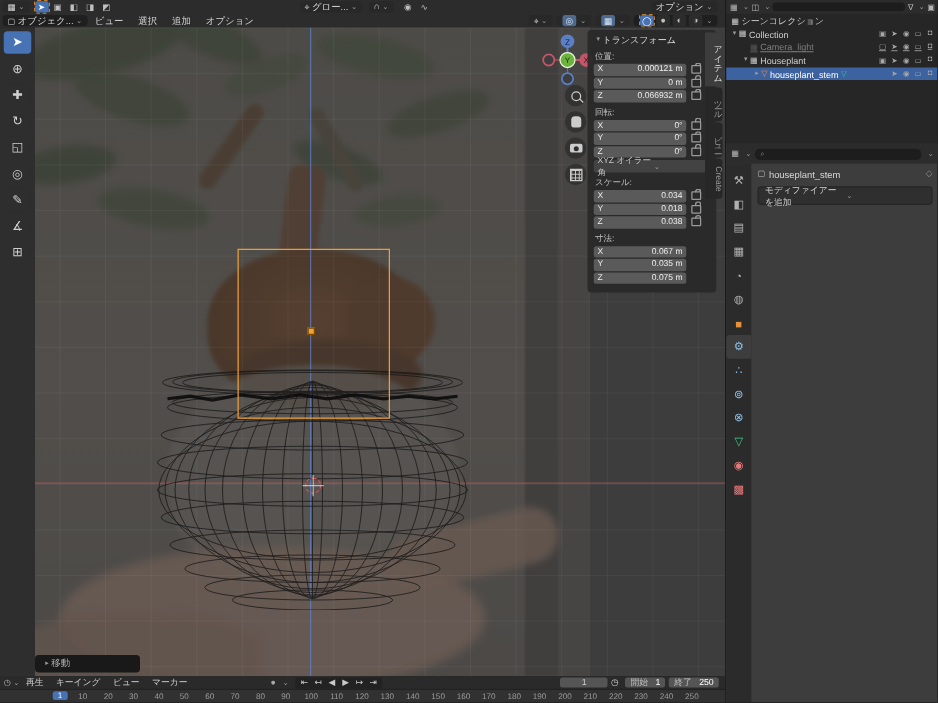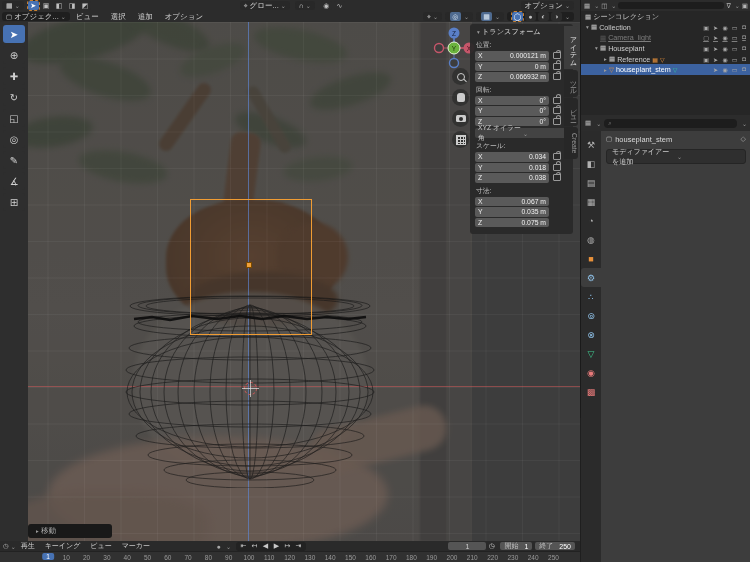--- a/index.html
+++ b/index.html
@@ -484,34 +484,20 @@
             <span class="omid"></span>
             <span class="omid"></span>
             <span class="orights">
               <span>▣</span>
               <span>➤</span>
               <span>◉</span>
               <span>▭</span>
               <span>◘</span>
             </span>
           </div>
-          <div class="orow" style="padding-left: 21px;">
-            <span class="arrow">▸</span>
-            <span class="oicn" style="color: rgb(200, 200, 200);">▦</span>
-            <span class="olabel">Reference</span>
-            <span class="omid" style="color: rgb(232, 145, 58);">▦</span>
-            <span class="omid" style="color: rgb(232, 145, 58);">▽</span>
-            <span class="orights">
-              <span>▣</span>
-              <span>➤</span>
-              <span>◉</span>
-              <span>▭</span>
-              <span>◘</span>
-            </span>
-          </div>
           <div class="orow on" style="padding-left: 21px;">
             <span class="arrow">▸</span>
             <span class="oicn" style="color: rgb(232, 145, 58);">▽</span>
             <span class="olabel">houseplant_stem</span>
             <span class="omid" style="color: rgb(53, 192, 160);">▽</span>
             <span class="omid"></span>
             <span class="orights">
               <span></span>
               <span>➤</span>
               <span>◉</span>

